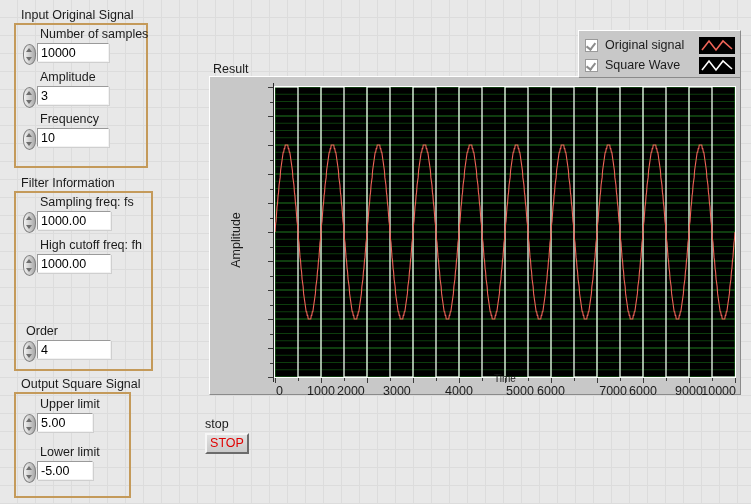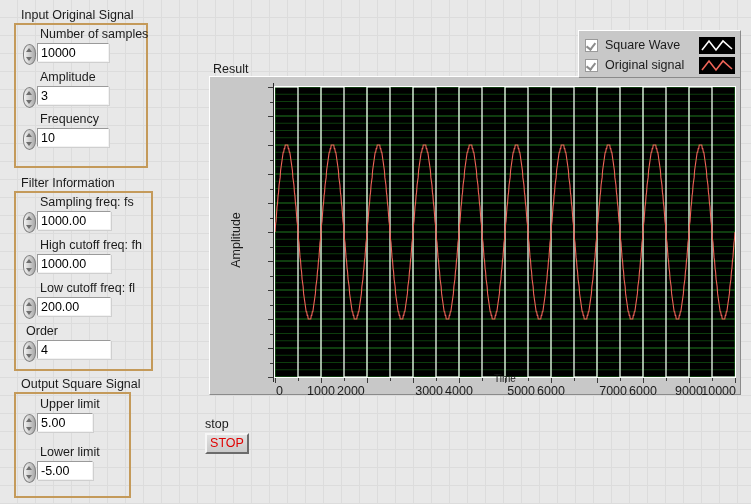--- a/index.html
+++ b/index.html
@@ -317,31 +317,20 @@
     <div class="ctrl-row">
       <div class="spinner">
         <div class="knob"></div>
           <div class="tri tri-up"></div>
           <div class="tri tri-dn"></div>
       </div>
       <div class="numbox" style="width:74px;">1000.00</div>
     </div>
   </div>
 
-  <div class="ctrl" style="left:14px; top:105px;">
-    <div class="ctrl-label">Low cutoff freq: fl</div>
-    <div class="ctrl-row">
-      <div class="spinner">
-        <div class="knob"></div>
-          <div class="tri tri-up"></div>
-          <div class="tri tri-dn"></div>
-      </div>
-      <div class="numbox" style="width:74px;">200.00</div>
-    </div>
-  </div>
 
   <div class="ctrl" style="left:14px; top:148px;">
     <div class="ctrl-label" style="margin-left:4px;">Order</div>
     <div class="ctrl-row">
       <div class="spinner">
         <div class="knob"></div>
           <div class="tri tri-up"></div>
           <div class="tri tri-dn"></div>
       </div>
       <div class="numbox" style="width:74px;">4</div>
@@ -492,27 +481,27 @@
       <div class="xtickmark" style="left: 65px; top: 301px; height: 5px;"></div>
       <div class="xtick" style="top: 308px; width: 30px; text-align: left; left: 66px;">0</div>
       <div class="xtickmark" style="left: 88px; top: 301px; height: 3px;"></div>
       <div class="xtickmark" style="left: 111px; top: 301px; height: 5px;"></div>
       <div class="xtick" style="top: 308px; width: 60px; text-align: center; left: 81px;">1000</div>
       <div class="xtickmark" style="left: 134px; top: 301px; height: 3px;"></div>
       <div class="xtickmark" style="left: 157px; top: 301px; height: 5px;"></div>
       <div class="xtick" style="top: 308px; width: 60px; left: 127px;">2000</div>
       <div class="xtickmark" style="left: 180px; top: 301px; height: 3px;"></div>
       <div class="xtickmark" style="left: 203px; top: 301px; height: 5px;"></div>
-      <div class="xtick" style="top: 308px; width: 60px; text-align: right; left: 173px;">3000</div>
+      <div class="xtick" style="top: 308px; width: 60px; text-align: left; left: 173px;">3000</div>
       <div class="xtickmark" style="left: 226px; top: 301px; height: 3px;"></div>
       <div class="xtickmark" style="left: 249px; top: 301px; height: 5px;"></div>
       <div class="xtick" style="top: 308px; width: 60px; text-align: center; left: 219px;">4000</div>
       <div class="xtickmark" style="left: 272px; top: 301px; height: 3px;"></div>
       <div class="xtickmark" style="left: 295px; top: 301px; height: 5px;"></div>
-      <div class="xtick" style="top: 308px; width: 60px; text-align: right; left: 265px;">5000</div>
+      <div class="xtick" style="top: 308px; width: 60px; text-align: center; left: 280px;">5000</div>
       <div class="xtickmark" style="left: 318px; top: 301px; height: 3px;"></div>
       <div class="xtickmark" style="left: 341px; top: 301px; height: 5px;"></div>
       <div class="xtick" style="top: 308px; width: 60px; text-align: center; left: 311px;">6000</div>
       <div class="xtickmark" style="left: 364px; top: 301px; height: 3px;"></div>
       <div class="xtickmark" style="left: 387px; top: 301px; height: 5px;"></div>
       <div class="xtick" style="top: 308px; width: 60px; text-align: right; left: 357px;">7000</div>
       <div class="xtickmark" style="left: 410px; top: 301px; height: 3px;"></div>
       <div class="xtickmark" style="left: 433px; top: 301px; height: 5px;"></div>
       <div class="xtick" style="top: 308px; width: 60px; text-align: center; left: 403px;">6000</div>
       <div class="xtickmark" style="left: 456px; top: 301px; height: 3px;"></div>
@@ -524,31 +513,31 @@
     </div>
 
   <div id="x-axis-title" style="left:64px; top:296px; width:462px;">Time</div>
 </div>
 
 <div id="legend" style="left:578px; top:30px; width:163px; height:48px;">
   <div class="legend-row">
     <div class="legend-check">
       <div class="mark"></div>
     </div>
+    <div class="legend-text">Original signal</div>
+    <div class="legend-swatch">
+      <svg width="36" height="17" viewBox="0 0 36 17">
+        <polyline points="3,13 10,4 17,13 24,4 33,12" fill="none" stroke="#f06458" stroke-width="1.6"></polyline>
+      </svg>
+    </div>
+  </div>
+  <div class="legend-row">
+    <div class="legend-check">
+      <div class="mark"></div>
+    </div>
     <div class="legend-text">Square Wave</div>
     <div class="legend-swatch">
       <svg width="36" height="17" viewBox="0 0 36 17">
         <polyline points="3,13 10,4 17,13 24,4 33,12" fill="none" stroke="#ffffff" stroke-width="1.6"></polyline>
       </svg>
     </div>
   </div>
-  <div class="legend-row">
-    <div class="legend-check">
-      <div class="mark"></div>
-    </div>
-    <div class="legend-text">Original signal</div>
-    <div class="legend-swatch">
-      <svg width="36" height="17" viewBox="0 0 36 17">
-        <polyline points="3,13 10,4 17,13 24,4 33,12" fill="none" stroke="#f06458" stroke-width="1.6"></polyline>
-      </svg>
-    </div>
-  </div>
 </div>
 
 </body></html>

